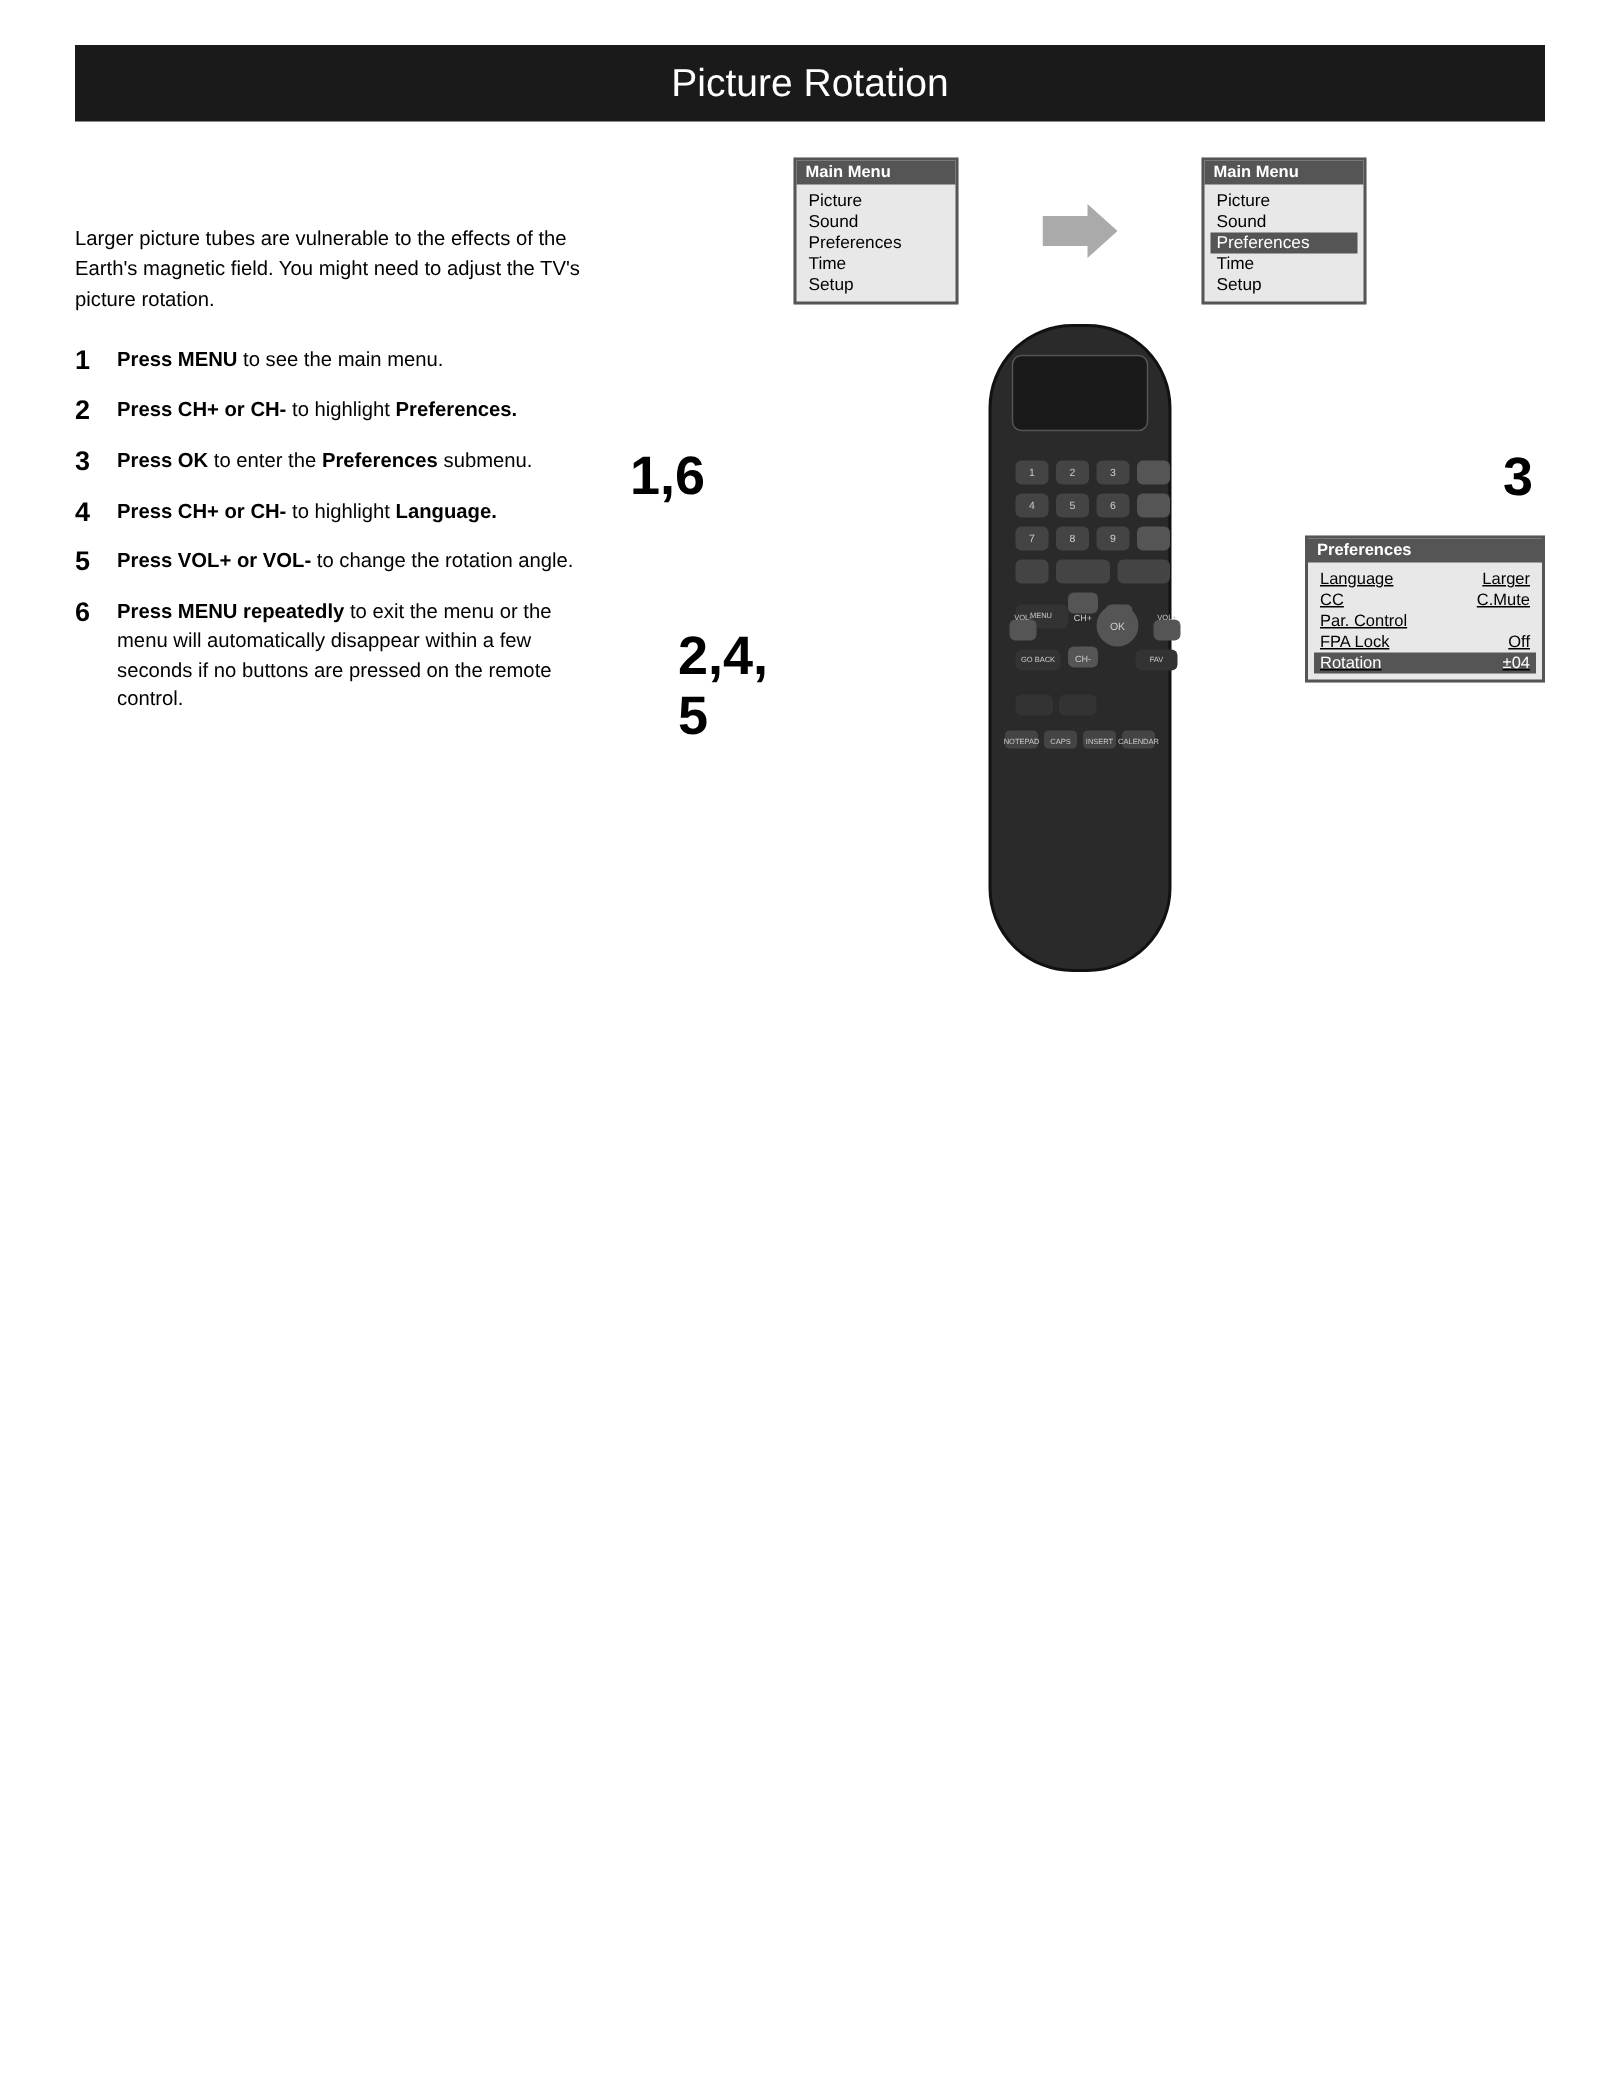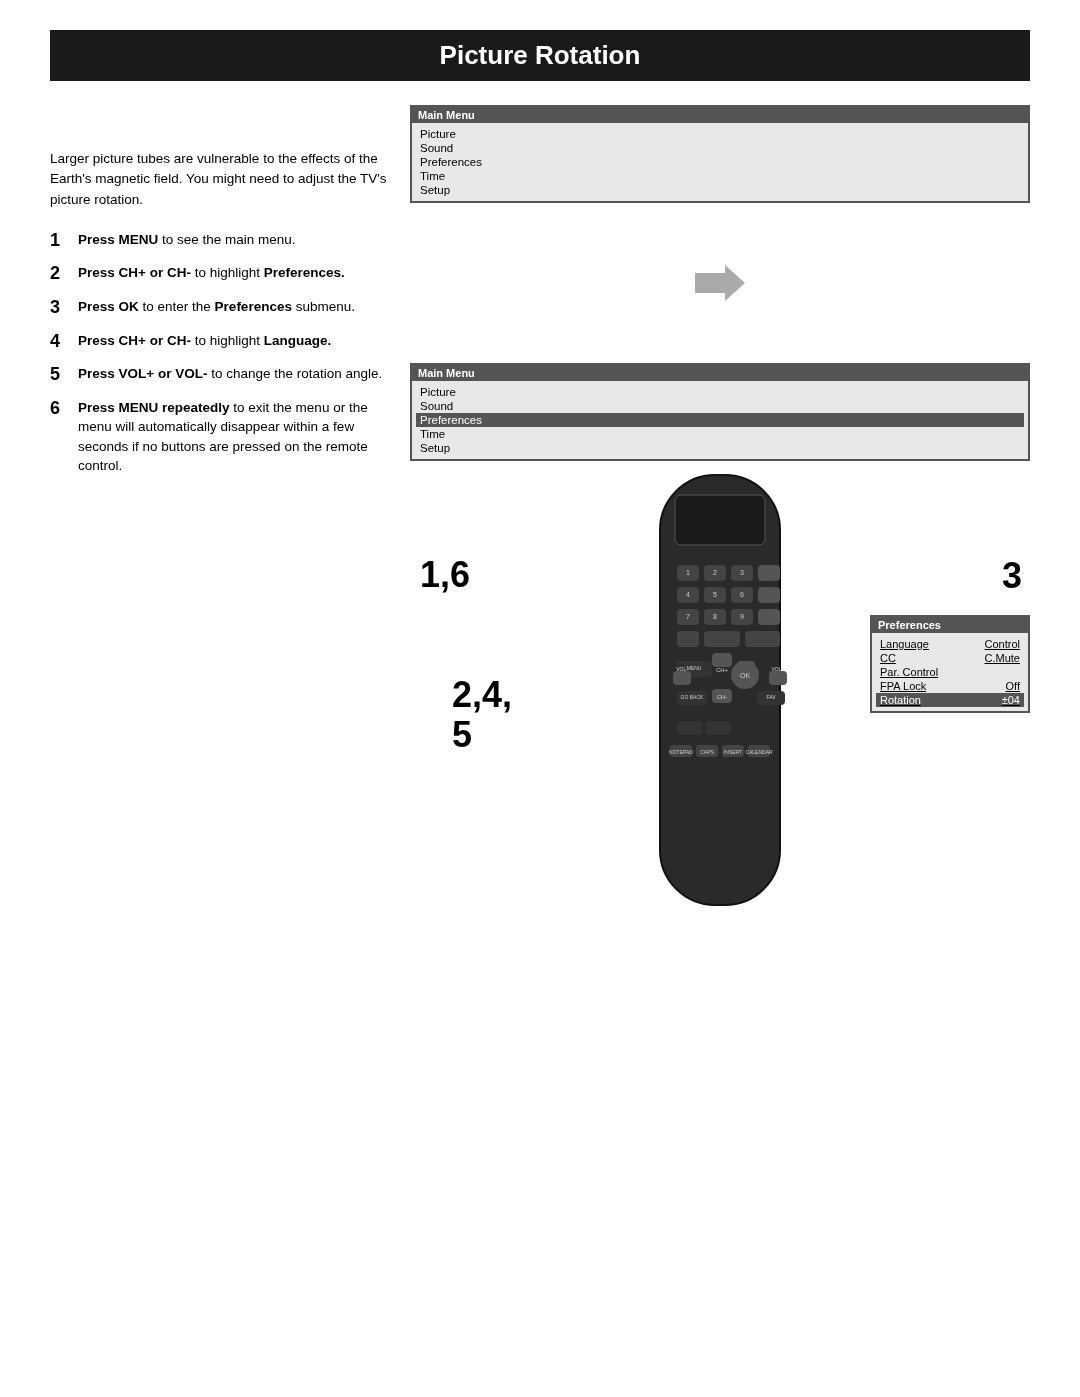--- a/index.html
+++ b/index.html
@@ -12,21 +12,21 @@
       color: #000;
       position: relative;
     }
 
     
     .title-bar {
       background: #1a1a1a;
       color: #fff;
       text-align: center;
       font-size: 26px;
-      font-weight: bold;
+      font-weight: normal;
       padding: 10px 0;
       margin: 30px 50px 0 50px;
     }
 
     
     .content {
       display: flex;
       margin: 24px 50px 0 50px;
       gap: 20px;
     }
@@ -142,25 +142,24 @@
     .prefs-row.highlighted {
       background: #555;
       color: #fff;
       margin: 0 -4px;
       padding: 1px 4px;
     }
 
     
     .upper-menus {
       display: flex;
-      gap: 60px;
+      gap: 48px;
       width: 100%;
       justify-content: center;
       margin-bottom: 4px;
-      flex-direction: column;
     }
 
     
     .page-num {
       text-align: center;
       font-size: 13px;
       margin-top: 40px;
       color: #333;
     }
 
@@ -352,21 +351,21 @@
           <text x="128" y="289" font-size="5" fill="#ccc" text-anchor="middle">INSERT</text>
           <text x="154" y="289" font-size="5" fill="#ccc" text-anchor="middle">CALENDAR</text>
         </svg>
 
         <div style="position: absolute; right: 0; top: 140px;">
           <div class="prefs-box">
             <div class="prefs-box-header">Preferences</div>
             <div class="prefs-box-body">
               <div class="prefs-row">
                 <span>Language</span>
-                <span>Control</span>
+                <span>Larger</span>
               </div>
               <div class="prefs-row">
                 <span>CC</span>
                 <span>C.Mute</span>
               </div>
               <div class="prefs-row">
                 <span>Par. Control</span>
                 <span></span>
               </div>
               <div class="prefs-row">

